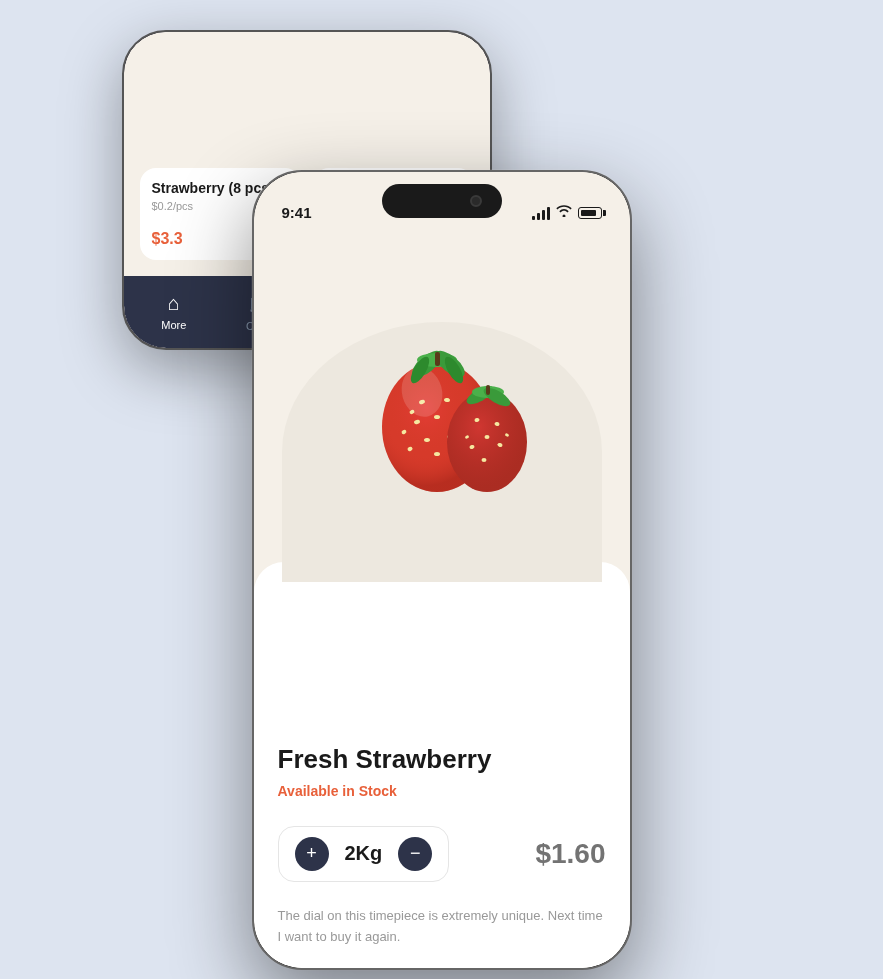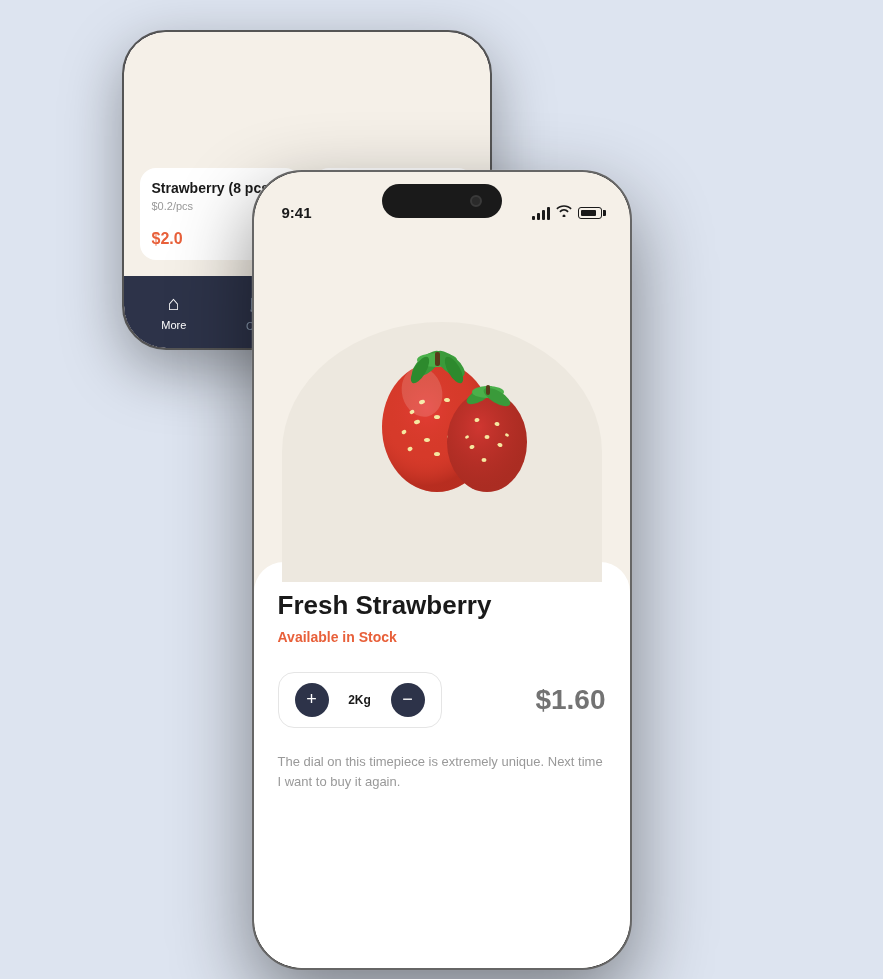--- a/index.html
+++ b/index.html
@@ -238,20 +238,21 @@
 
     
     .product-info {
       flex: 1;
       background: white;
       border-radius: 30px 30px 0 0;
       padding: 28px 24px 20px;
       display: flex;
       flex-direction: column;
       gap: 8px;
+      justify-content: flex-end;
     }
 
     .product-title {
       font-size: 26px;
       font-weight: 800;
       color: #1a1a1a;
       line-height: 1.2;
     }
 
     .product-availability {
@@ -286,21 +287,21 @@
       display: flex;
       align-items: center;
       justify-content: center;
       color: white;
       font-size: 18px;
       cursor: pointer;
       font-weight: 400;
     }
 
     .qty-value {
-      font-size: 12px;
+      font-size: 20px;
       font-weight: 600;
       color: #1a1a1a;
       min-width: 30px;
       text-align: center;
     }
 
     .product-total-price {
       font-size: 28px;
       font-weight: 800;
       color: #737373;
@@ -362,21 +363,21 @@
 
 <div class="scene">
 
   <div class="phone-back">
     <div class="phone-back-inner">
       <div class="phone-back-content">
 
         <div class="product-card-small">
           <div class="product-name">Strawberry (8 pcs)</div>
           <div class="product-unit-price">$0.2/pcs</div>
-          <div class="product-price">$2.0</div>
+          <div class="product-price">$3.3</div>
           <div class="add-btn-small">+</div>
         </div>
 
         <div class="product-card-small">
           <div class="product-name">Orange (8 pcs)</div>
           <div class="product-unit-price">$0.2/pcs</div>
           <div class="product-price">$1.5</div>
           <div class="add-btn-small">+</div>
         </div>
 

